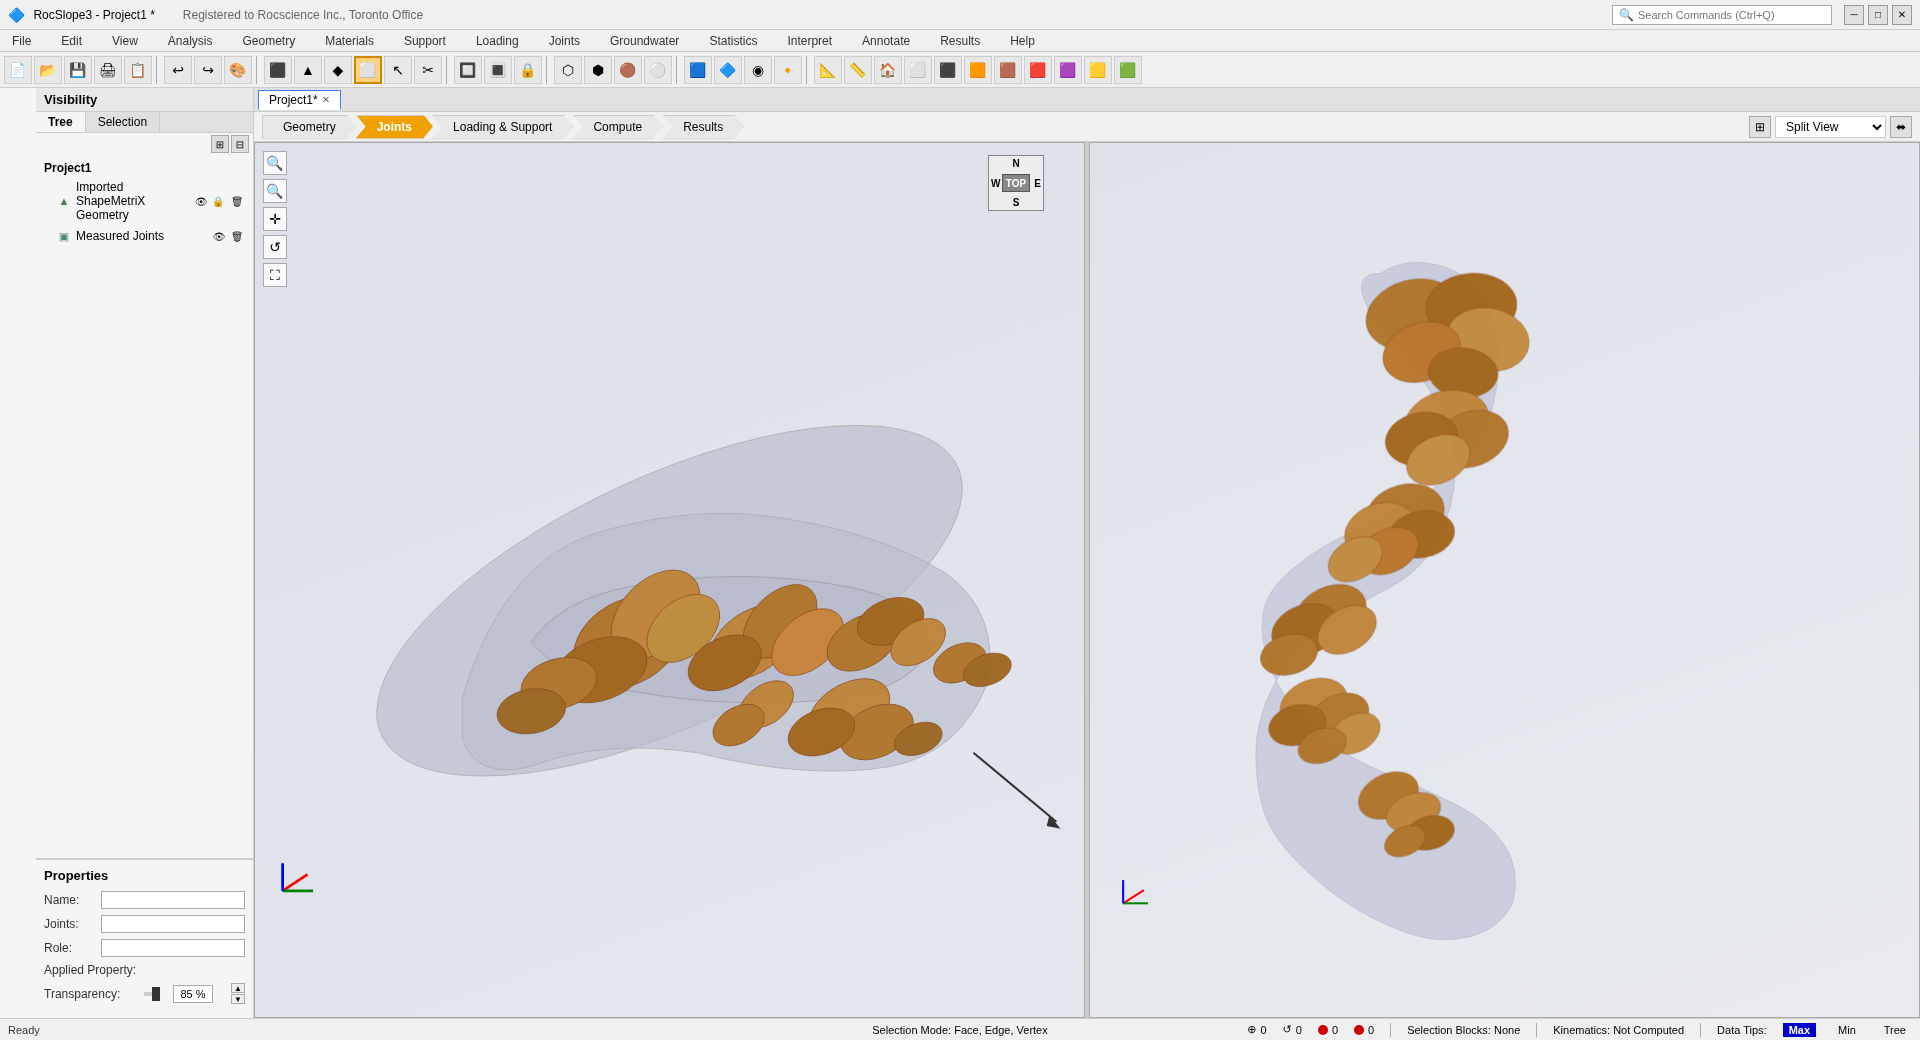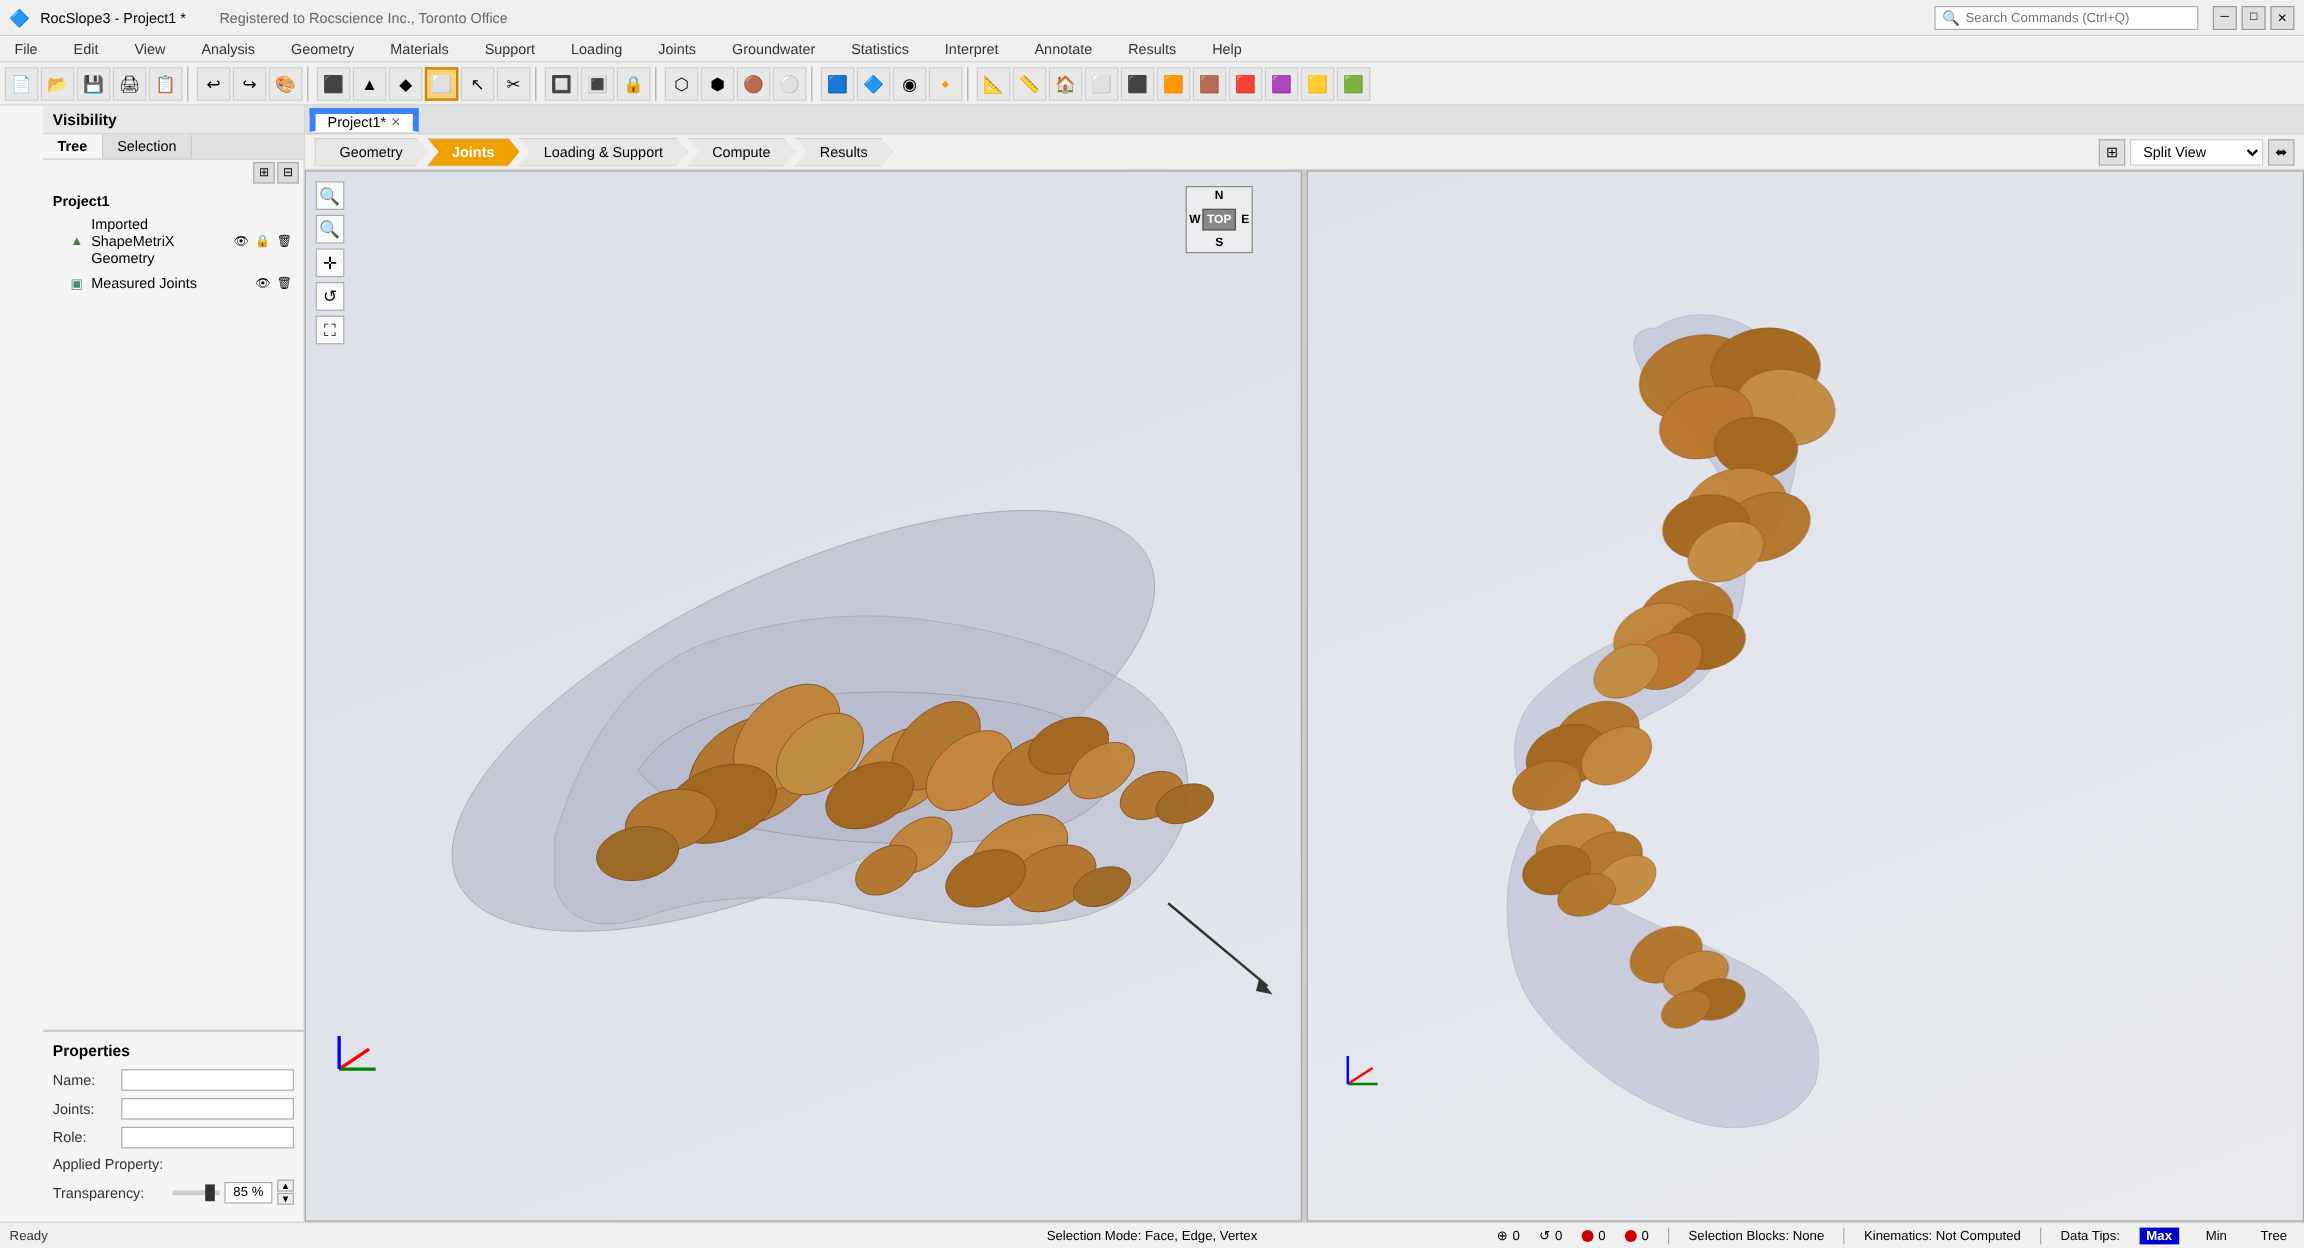--- a/index.html
+++ b/index.html
@@ -157,21 +157,21 @@
       color: #333;
     }
     .prop-input {
       flex: 1;
       height: 18px;
       border: 1px solid #aaa;
       background: white;
       font-size: 11px;
     }
     .transparency-container {
-      display: flex; align-items: center; gap: 4px; flex: 1;
+      display: flex; align-items: center; gap: 18px; flex: 1;
     }
     .transparency-track {
       flex: 1; height: 4px; background: #ccc; position: relative;
     }
     .transparency-thumb {
       position: absolute;
       width: 8px; height: 14px;
       background: #333;
       top: -5px;
       left: 70%;
@@ -198,21 +198,21 @@
       display: flex;
       align-items: center;
       border-bottom: 1px solid #ccc;
       padding: 0 4px;
       gap: 2px;
     }
     .tab {
       display: flex; align-items: center; gap: 4px;
       padding: 2px 10px;
       background: #d0d0d0;
-      border: 5px solid #3b82f6;
+      border: 1px solid #3b82f6;
       font-size: 12px;
       cursor: pointer;
       height: 20px;
     }
     .tab.active { background: white; border-bottom: 1px solid white; }
     .tab-close { font-size: 10px; cursor: pointer; color: #666; }
 
     
     #workflow-bar {
       height: 30px;

